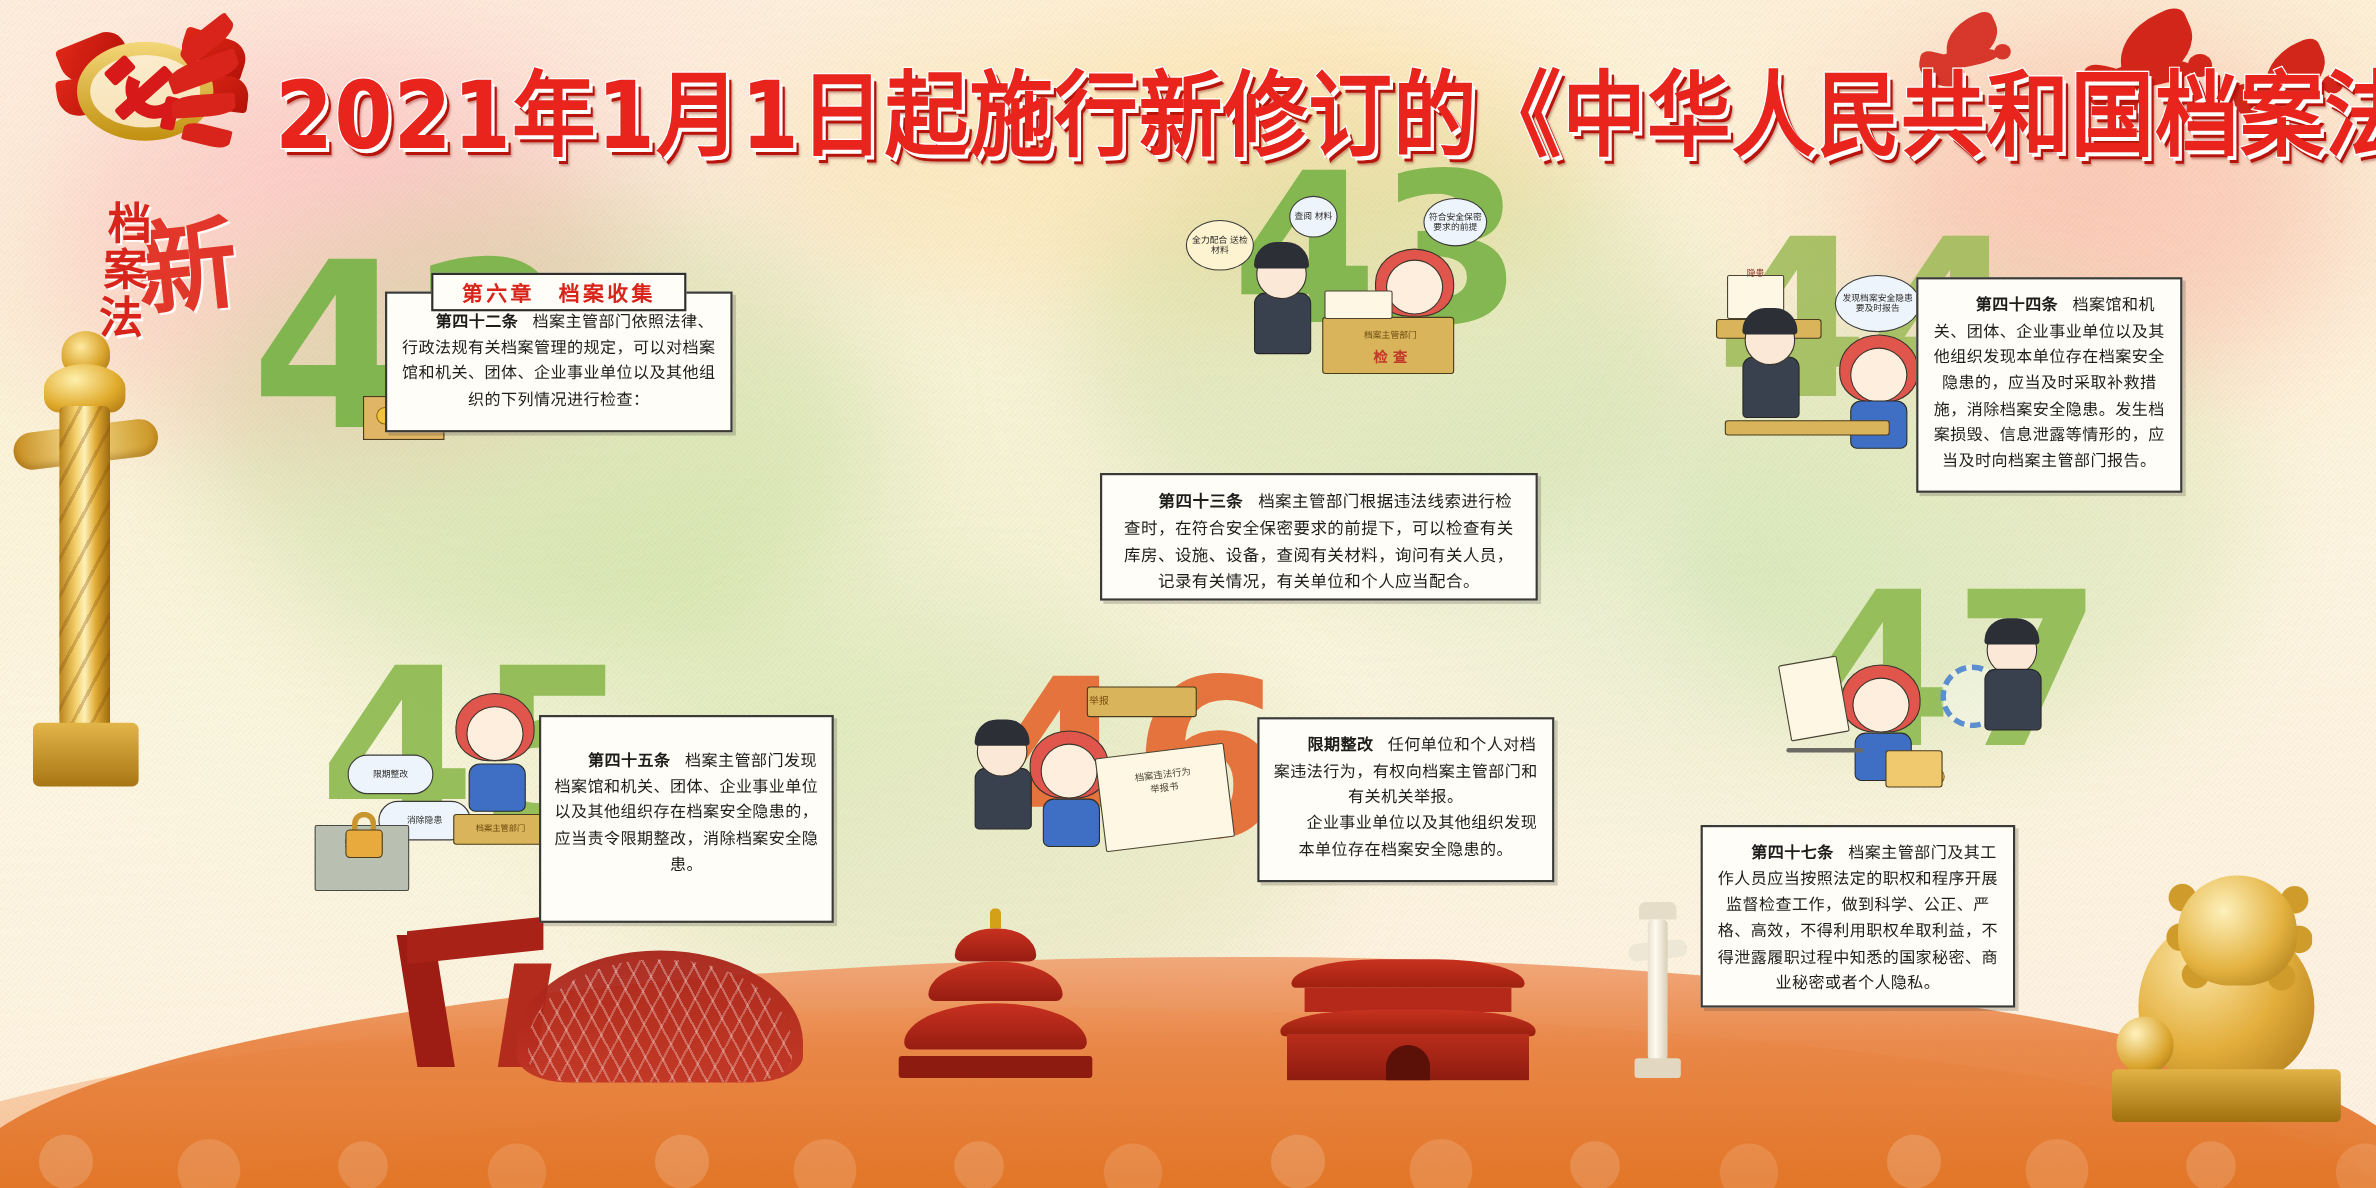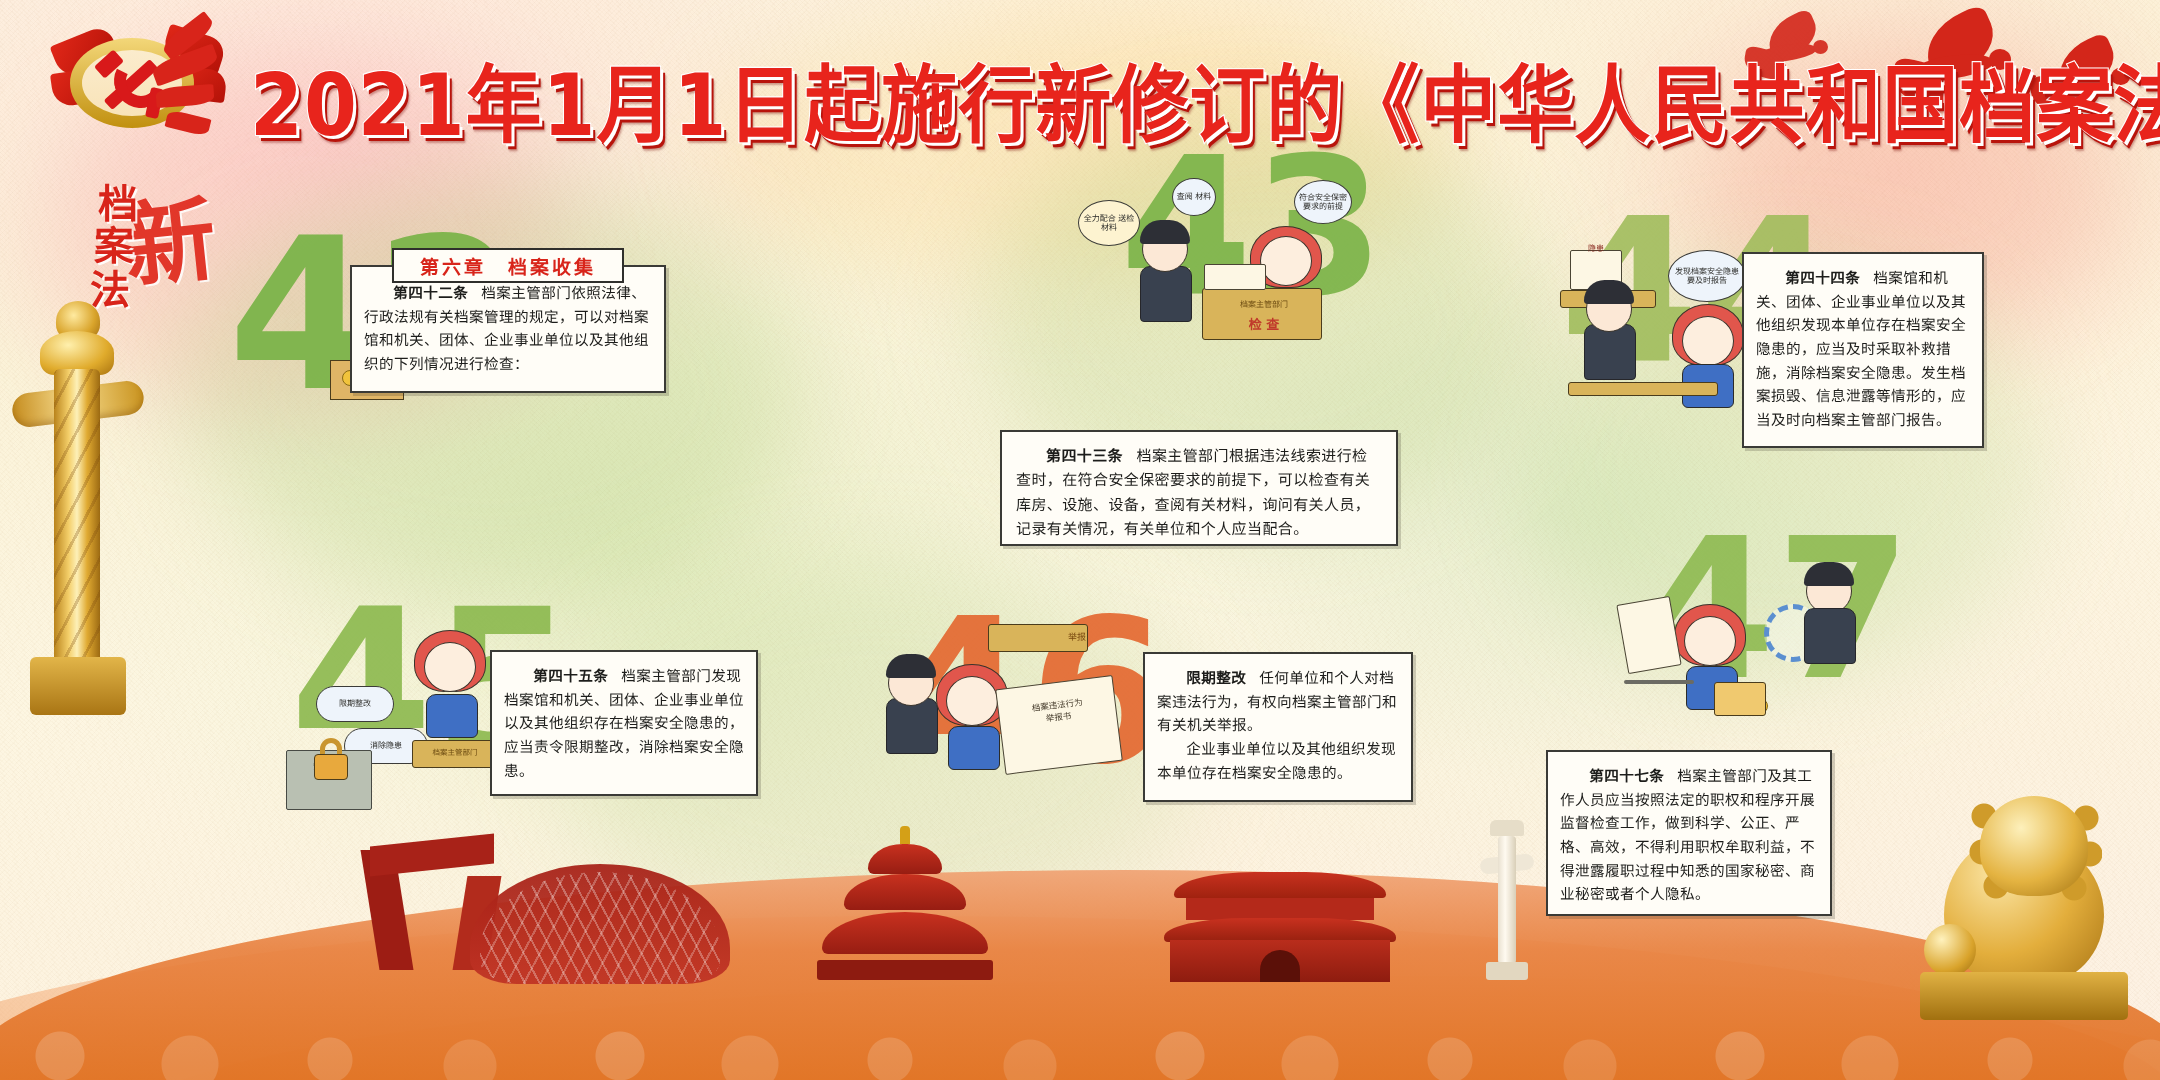--- a/index.html
+++ b/index.html
@@ -412,21 +412,21 @@
     background: #fffdf7;
     border: 2px solid #3a3a36;
     box-shadow: 3px 3px 0 rgba(60,55,40,.22);
   }
   .panel .body {
     font-family: "DejaVu Sans", "Liberation Sans", sans-serif;
     color: #1d1d1b;
     line-height: 1.62;
     letter-spacing: .4px;
   }
-  .panel p { margin: 0; }
+  .panel p { margin: 0; text-align: center; }
   .panel .indent { text-indent: 2em; }
   .panel .art { font-weight: 700; }
   .panel .gap { display: inline-block; width: .9em; }
 
   
   .chapter-tag {
     position: absolute; left: 50%; top: -19px; transform: translateX(-50%);
     background: #fffdf7;
     border: 2px solid #2f2f2c;
     padding: 2px 26px;
@@ -443,21 +443,21 @@
   #panel-42 .body { font-size: 14.6px; }
   #panel-42 .list { margin-top: 2px; }
   #panel-42 .list p { text-indent: 1.15em; }
 
   #panel-43 { left: 1000px; top: 430px; width: 398px; height: 116px; padding: 12px 14px; }
   #panel-43 .body { font-size: 15px; }
 
   #panel-44 { left: 1742px; top: 252px; width: 242px; height: 196px; padding: 12px 12px; }
   #panel-44 .body { font-size: 14.6px; }
 
-  #panel-45 { left: 490px;  top: 650px; width: 268px; height: 146px; padding: 12px 12px; }
+  #panel-45 { left: 490px;  top: 650px; width: 268px; height: 189px; padding: 28px 12px; }
   #panel-45 .body { font-size: 14.6px; }
 
   #panel-46 { left: 1143px; top: 652px; width: 270px; height: 150px; padding: 12px 12px; }
   #panel-46 .body { font-size: 14.6px; }
 
   #panel-47 { left: 1546px; top: 750px; width: 286px; height: 166px; padding: 12px 12px; }
   #panel-47 .body { font-size: 14.6px; }
 
   
   .illus { position: absolute; pointer-events: none; }
@@ -742,21 +742,21 @@
 
     <div class="cabinet" style="left:0px; top:140px; width:86px; height:60px;"></div>
     <div style="position:absolute; left:2px; top:150px; width:82px; text-align:center;
                 font-size:8px; font-family:'DejaVu Sans',sans-serif; color:#3c4038;">安全档案</div>
     <div class="lock-shackle" style="left:34px; top:128px;"></div>
     <div class="lock-body" style="left:28px; top:144px;"></div>
   </div>
 
   <div class="illus" style="left:880px; top:620px; width:260px; height:190px;">
     <div class="desk" style="left:108px; top:4px; width:100px; height:28px;"></div>
-    <div style="position:absolute; left:110px; top:10px; width:96px; text-align:right;
+    <div style="position:absolute; left:110px; top:10px; width:96px; text-align:left;
                 font-size:9px; font-family:'DejaVu Sans',sans-serif; color:#7a4a10;">举报</div>
 
     <div class="man-body" style="left:6px; top:78px;"></div>
     <div class="man-head" style="left:8px; top:40px;"></div>
     <div class="man-hair" style="left:6px; top:34px;"></div>
 
     <div class="girl-hair" style="left:56px; top:44px;"></div>
     <div class="girl-head" style="left:66px; top:56px;"></div>
     <div class="girl-body" style="left:68px; top:106px;"></div>
 

